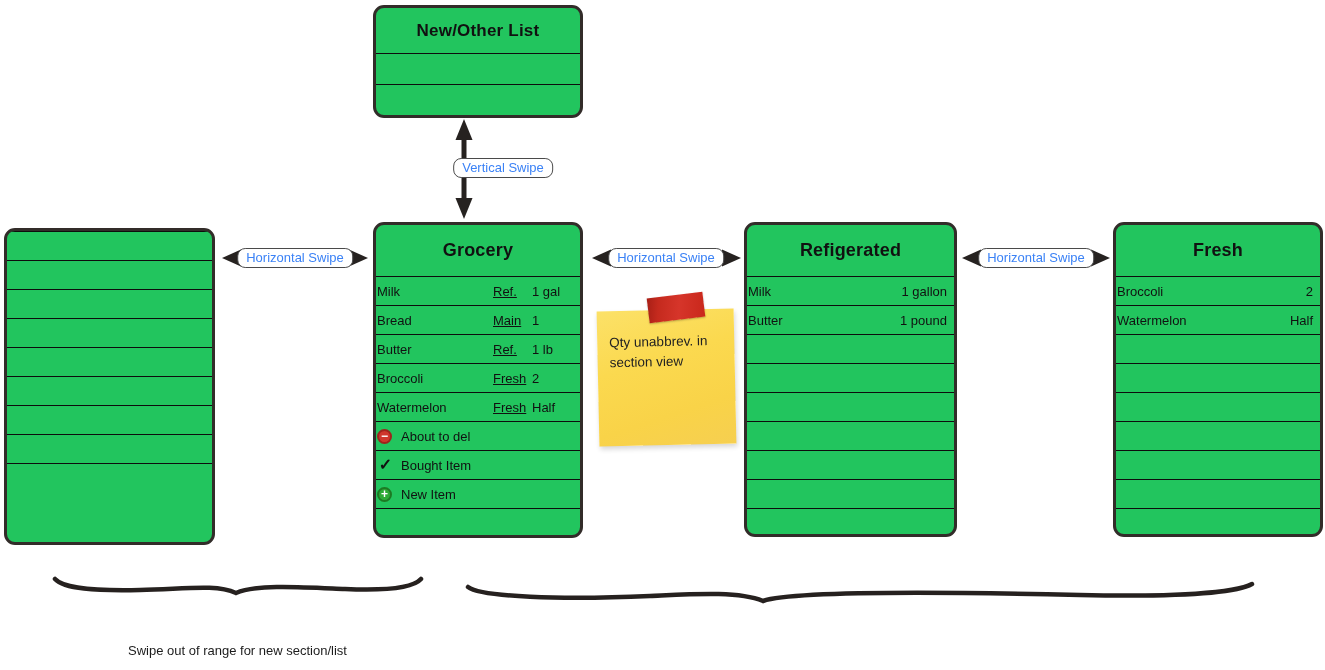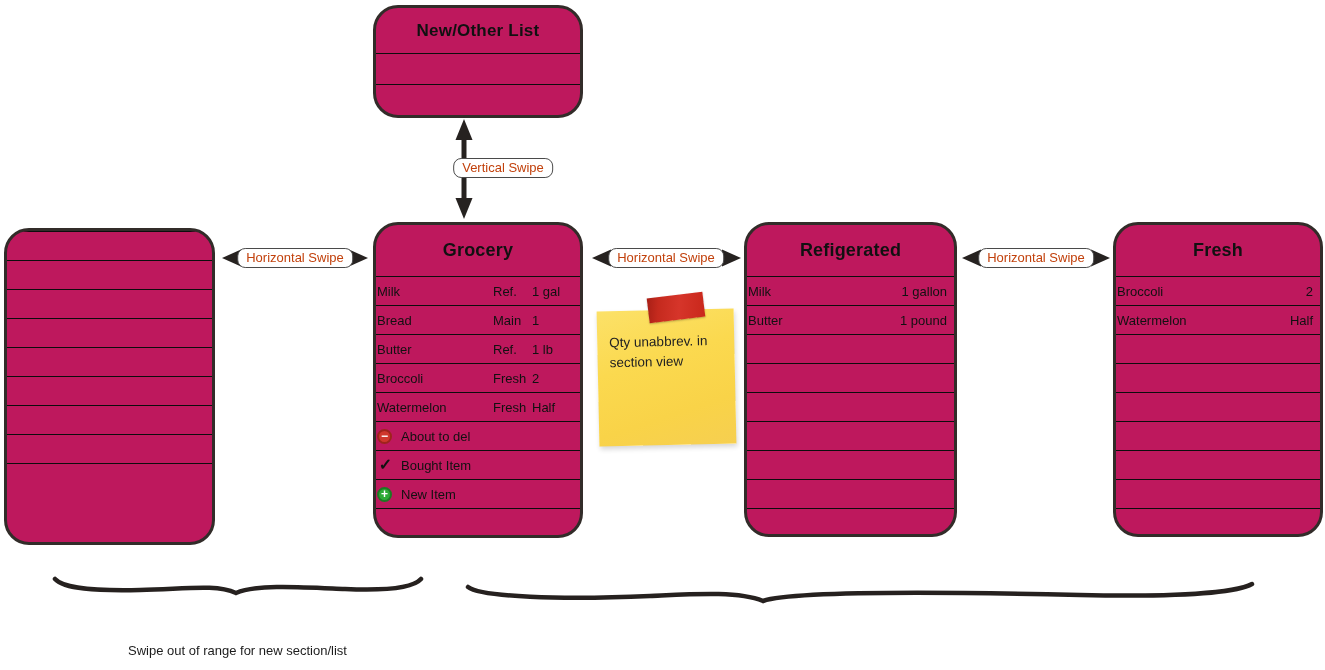--- a/index.html
+++ b/index.html
@@ -4,53 +4,53 @@
 <style>
   html,body{margin:0;padding:0;background:#fff;}
   .canvas{
     position:relative;width:1325px;height:670px;background:#ffffff;
     font-family:"Liberation Sans",sans-serif;color:#111;overflow:hidden;
   }
   svg.overlay{position:absolute;left:0;top:0;z-index:1;pointer-events:none;}
 
   
   .card{
-    position:absolute;background:#be185d;border:3px solid #322c29;border-radius:25px;
+    position:absolute;background:#22c55e;border:3px solid #322c29;border-radius:11px;
     overflow:hidden;box-sizing:border-box;z-index:2;
   }
   .card-title{
     display:flex;align-items:center;justify-content:center;
     font-weight:bold;font-size:18px;height:51px;letter-spacing:.2px;
   }
   .card-title.short{height:45px;font-size:17px;}
   .row{
     height:29px;border-top:1.5px solid #0d0d0d;display:flex;align-items:center;
     padding:0 1px;box-sizing:border-box;font-size:13px;
   }
   .row.tall{height:31px;}
   .g-name{width:116px;overflow:hidden;}
-  .g-sec{width:39px;}
+  .g-sec{width:39px;text-decoration:underline;}
   .g-qty{flex:1;}
   .r-name{flex:1;}
   .r-qty{margin-left:auto;padding-right:6px;}
   .state-icon{
     width:15px;height:15px;border-radius:50%;display:inline-flex;align-items:center;
     justify-content:center;margin-right:9px;color:#fff;font-size:12px;font-weight:bold;
     line-height:1;box-sizing:border-box;flex:0 0 auto;
   }
   .delete-icon{background:#cf372c;border:2px solid #9e241c;}
   .add-icon{background:#2daa35;border:2px solid #1d7a23;}
   .check-icon{width:17px;height:17px;border-radius:0;background:transparent;color:#111;
     font-size:16px;font-weight:bold;margin-right:7px;}
 
   
   .swipe-label{
     position:absolute;z-index:3;transform:translate(-50%,-50%);
     background:#fff;border:1.5px solid #4a4a4a;border-radius:8px;
-    padding:1px 8px 2px;font-size:13px;white-space:nowrap;color:#c2410c;
+    padding:1px 8px 2px;font-size:13px;white-space:nowrap;color:#3b82f6;
   }
 
   
   .note{
     position:absolute;left:598px;top:310px;width:137px;height:135px;
     background:linear-gradient(163deg,#fce168 0%,#fbd94f 38%,#f9d348 72%,#f6cf50 100%);
     transform:rotate(-1.2deg);z-index:4;box-shadow:1px 3px 5px rgba(0,0,0,.16);
     padding:22px 12px 0;box-sizing:border-box;font-size:13.5px;line-height:1.45;color:#222;
   }
   .tape{

